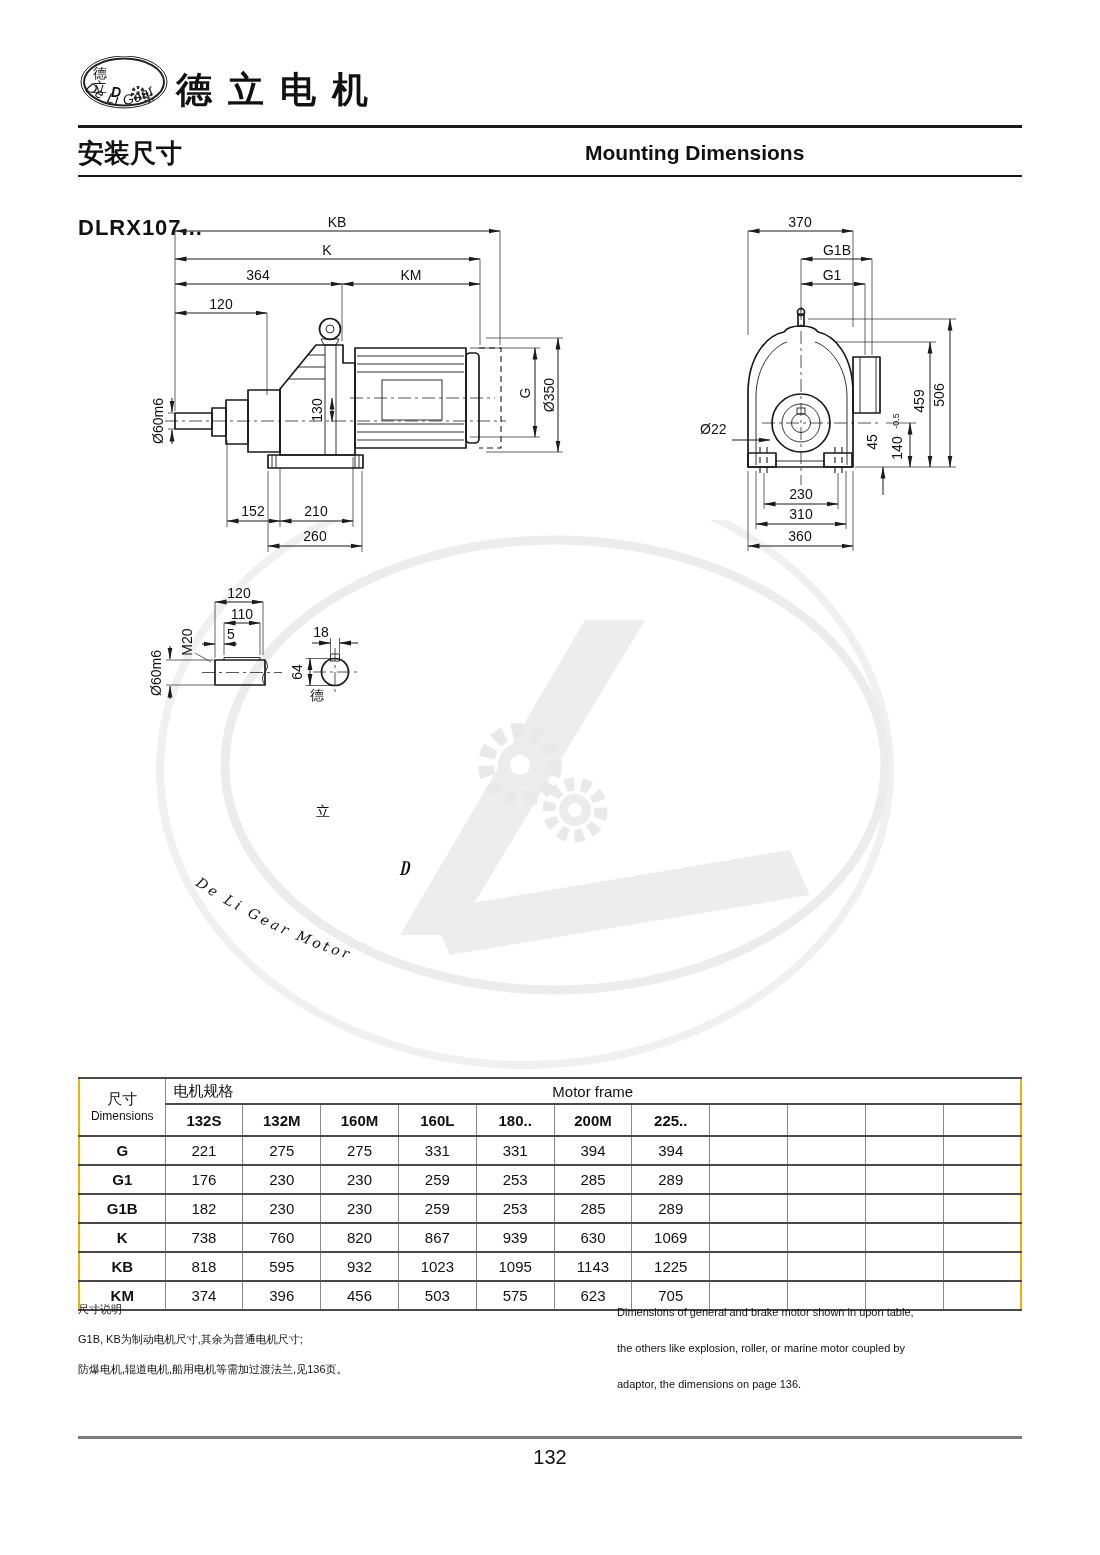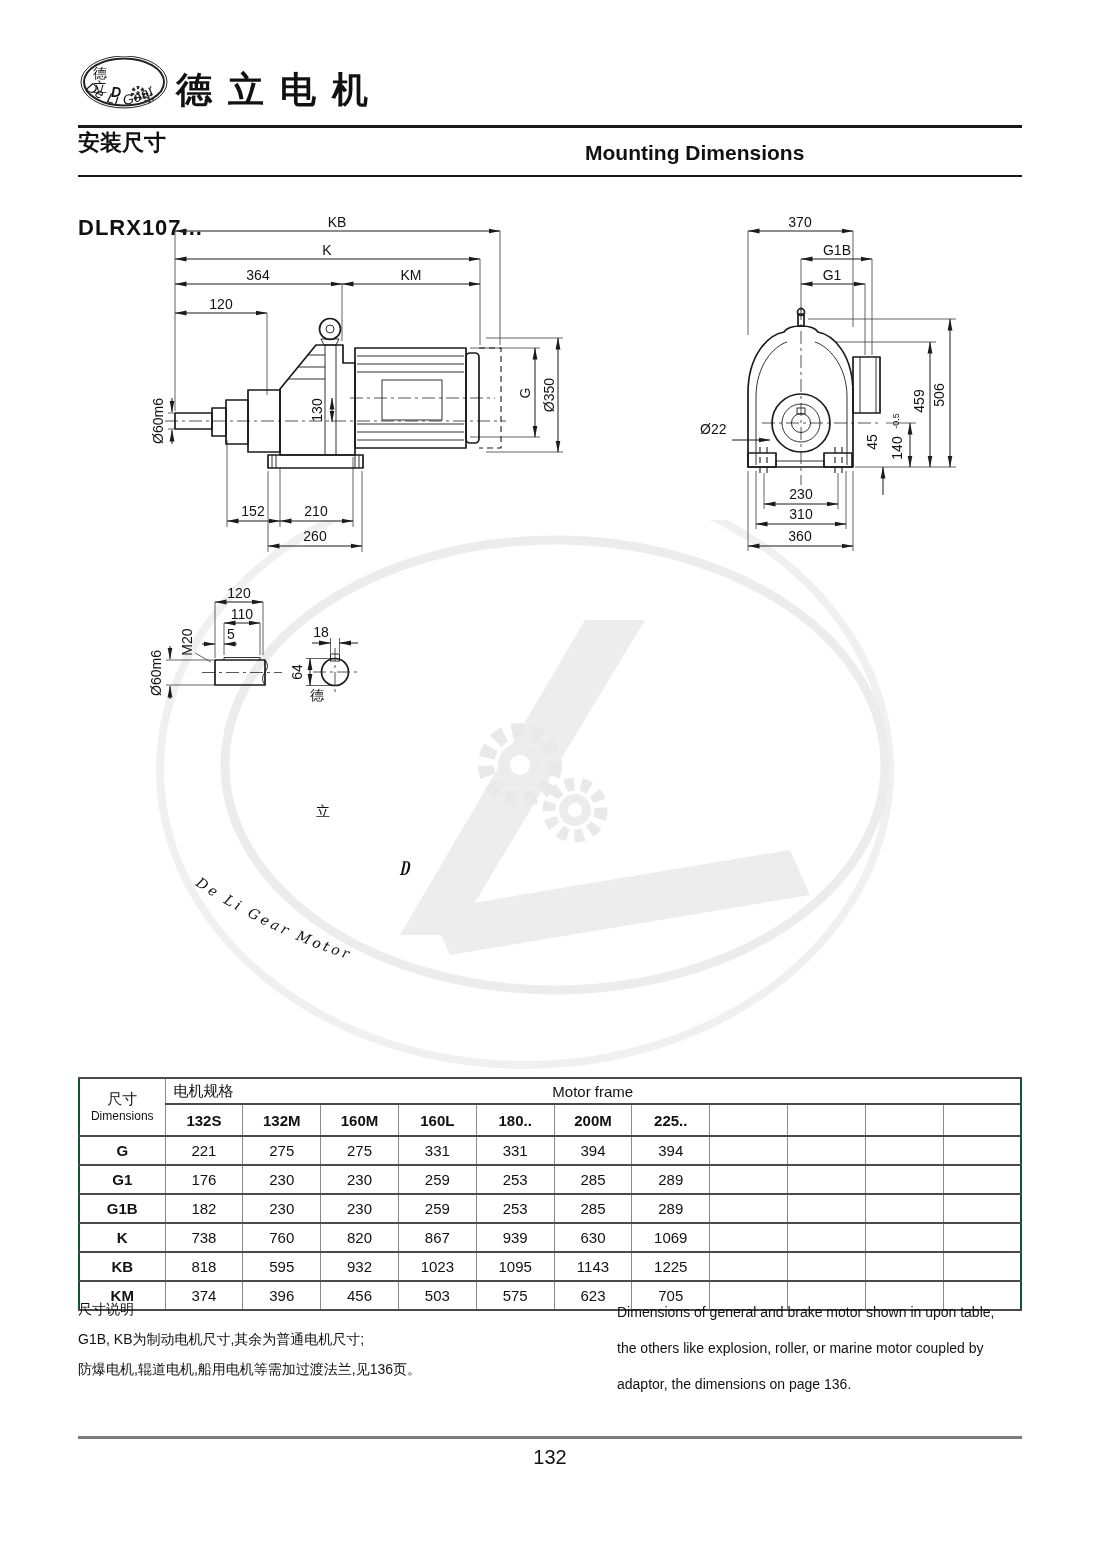--- a/index.html
+++ b/index.html
@@ -4,55 +4,55 @@
 <style>
   html,body{margin:0;padding:0;background:#fff;}
   body{width:1100px;height:1555px;position:relative;overflow:hidden;
        font-family:"Liberation Sans",sans-serif;color:#111;}
   .abs{position:absolute;}
 
   
   #brand-text{left:176px;top:66px;font-size:36px;font-weight:bold;letter-spacing:16px;
               font-family:"DejaVu Serif","Liberation Serif",serif;}
   #rule-top{left:78px;top:125px;width:944px;height:3px;background:#1a1a1a;}
-  #title-cn{left:78px;top:128px;font-size:22px;font-weight:bold;}
+  #title-cn{left:78px;top:136px;font-size:26px;font-weight:bold;}
   #title-en{left:585px;top:141px;font-size:21px;font-weight:bold;}
   #rule-title{left:78px;top:175px;width:944px;height:2px;background:#1a1a1a;}
   #model-label{left:78px;top:215px;font-size:22px;font-weight:bold;letter-spacing:1px;}
 
   
   .o{stroke:#1b1b1b;stroke-width:1.7;fill:none;stroke-linejoin:round;}
   .t{stroke:#1b1b1b;stroke-width:0.9;fill:none;}
   .d{stroke:#1b1b1b;stroke-width:1;fill:none;}
   .e{stroke:#3c3c3c;stroke-width:0.8;fill:none;}
   .c{stroke:#2a2a2a;stroke-width:0.8;fill:none;stroke-dasharray:13 4 3 4;}
   .b{stroke:#1b1b1b;stroke-width:1.1;fill:none;stroke-dasharray:6 4;}
   svg text{font-family:"Liberation Sans",sans-serif;font-size:14px;fill:#111;}
   svg text.sm{font-size:9px;}
   .wm text{font-family:"DejaVu Serif","Liberation Serif",serif;}
 
   
   #dim-table{left:78px;top:1077px;width:944px;border-collapse:collapse;table-layout:fixed;}
   #dim-table th,#dim-table td{border:1px solid #8a8a8a;border-top:2px solid #4a4a4a;
       border-bottom:2px solid #4a4a4a;padding:0;font-size:15px;text-align:center;
       vertical-align:middle;background:transparent;}
-  #dim-table{border:2px solid #14532d;}
+  #dim-table{border:2px solid #eab308;}
   #dim-table .h1{height:26px;font-weight:normal;}
   #dim-table .h2 th{height:30px;font-weight:bold;}
   #dim-table tbody td{height:27px;}
   #dim-table tbody td.rl{font-weight:bold;}
   #dim-table th.dimcell{font-weight:normal;line-height:1.1;}
   #dim-table th.dimcell .l1{font-size:15px;}
   #dim-table th.dimcell .l2{font-size:12px;}
   .merged{position:relative;}
   .merged .left-lbl{position:absolute;left:8px;top:3px;font-weight:normal;}
   .merged .mid-lbl{display:block;width:100%;text-align:center;font-weight:normal;}
 
   
-  .notes{font-size:14px;line-height:30px;}
+  .notes{font-size:11px;line-height:30px;}
   #notes-cn{left:78px;top:1294px;width:480px;}
   #notes-en{left:617px;top:1294px;width:420px;line-height:36px;}
   #notes-en .nt{font-weight:bold;}
   
   #rule-bottom{left:78px;top:1436px;width:944px;height:3px;background:#7d7d7d;}
   #page-num{left:0;top:1446px;width:1100px;text-align:center;font-size:20px;}
 </style>
 </head>
 <body>
 

